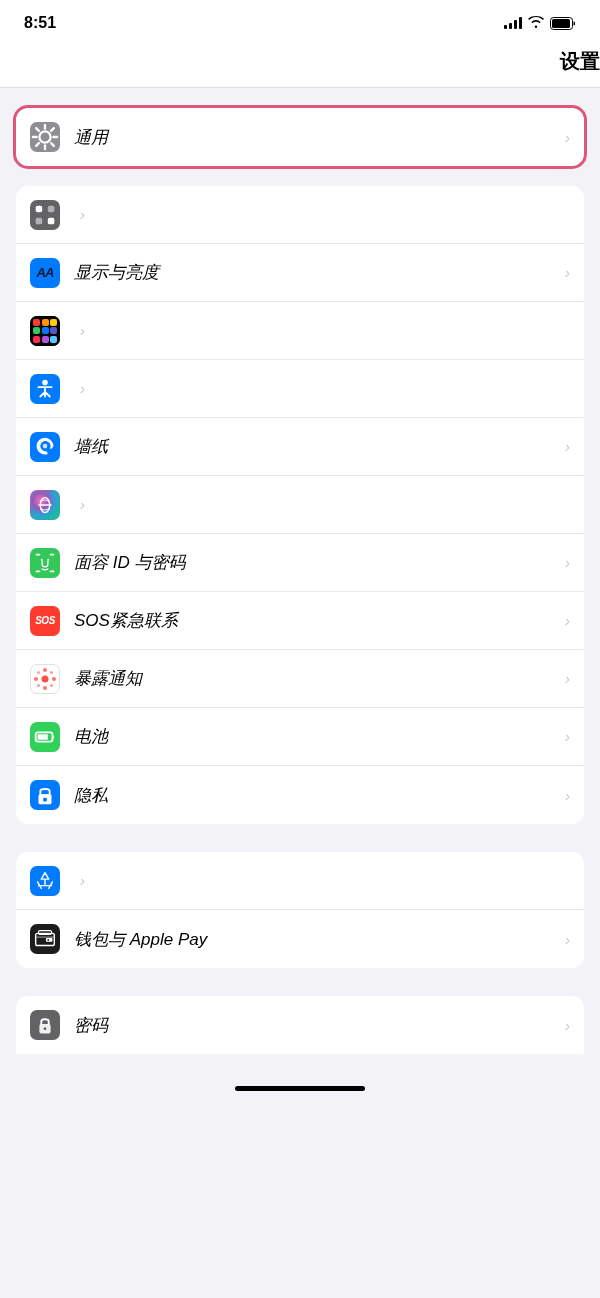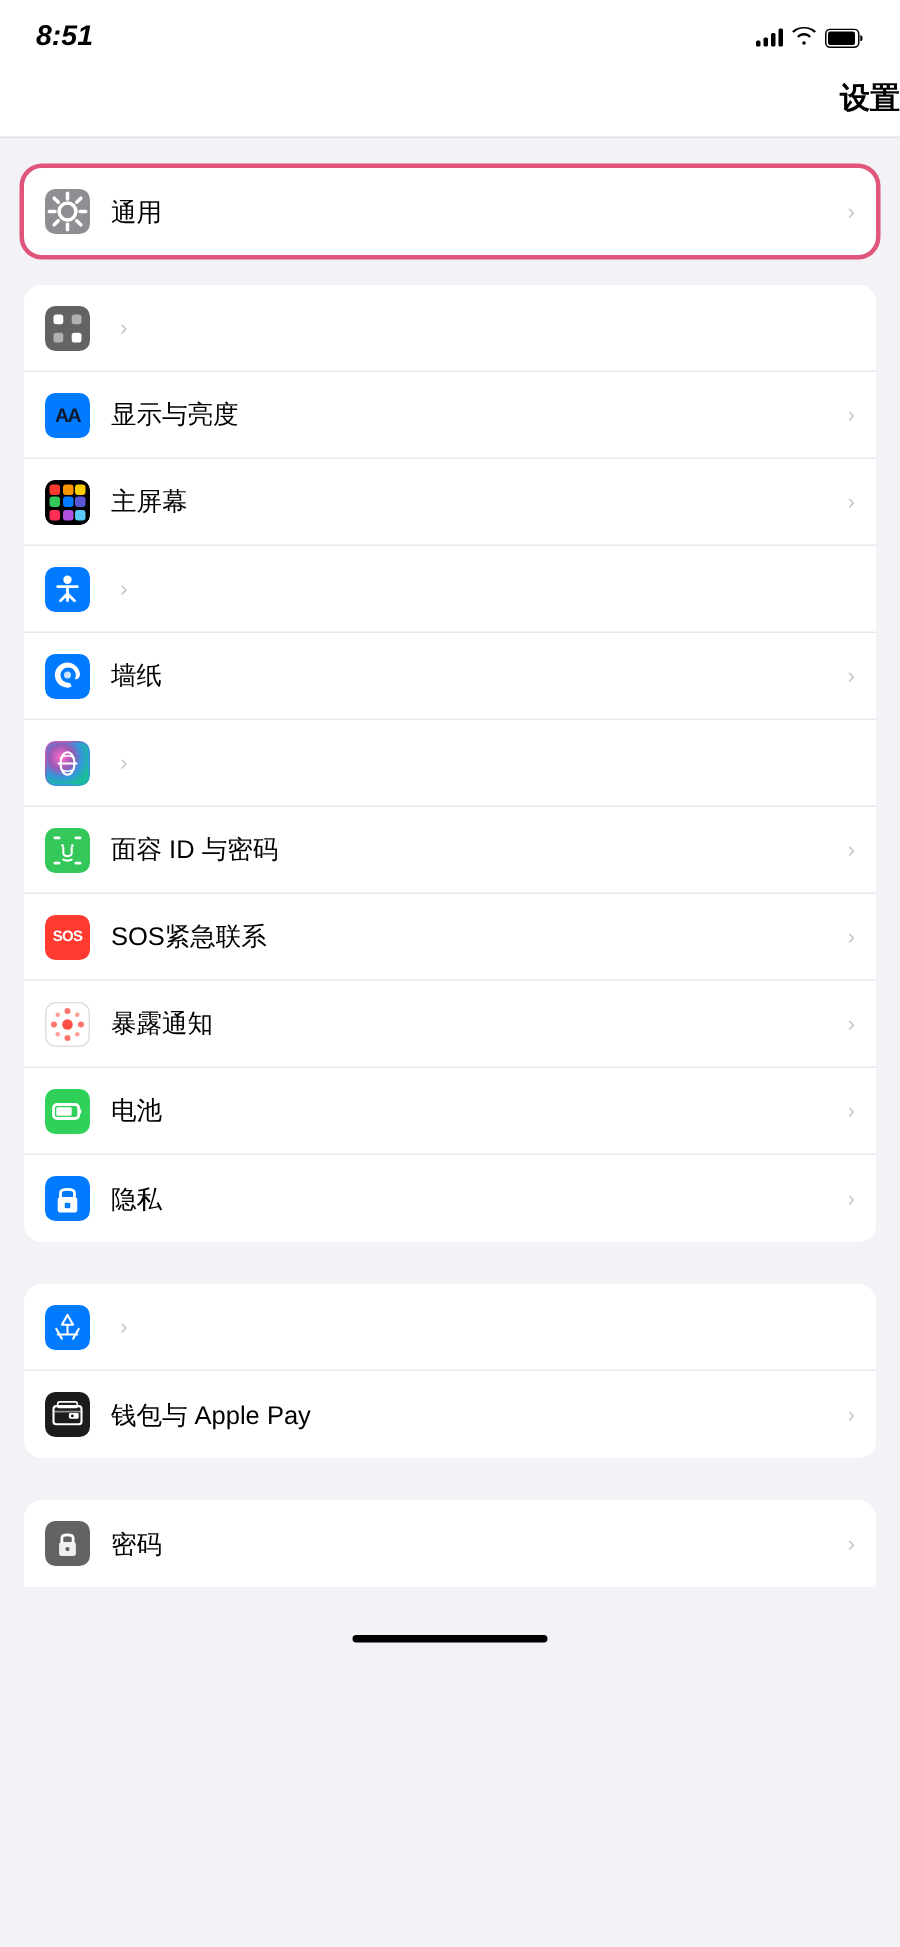--- a/index.html
+++ b/index.html
@@ -15,23 +15,22 @@
 
     
     .status-bar {
       display: flex;
       justify-content: space-between;
       align-items: center;
       padding: 14px 24px 8px;
       background: #fff;
     }
     .status-time {
-      font-size: 19px;
+      font-size: 16px;
       font-weight: 600;
-      font-style: italic;
     }
     .status-icons {
       display: flex;
       align-items: center;
       gap: 6px;
     }
 
     
     .page-title-bar {
       background: #fff;
@@ -43,20 +42,21 @@
       font-size: 20px;
       font-weight: 600;
     }
 
     
     .settings-group {
       margin: 20px 16px 0;
       background: #fff;
       border-radius: 12px;
       overflow: hidden;
+      font-style: italic;
     }
 
     .settings-group.highlighted {
       outline: 3px solid #e0557a;
       outline-offset: 0px;
       border-radius: 12px;
     }
 
     
     .settings-row {
@@ -252,21 +252,20 @@
         <span style="background:#ff9500;border-radius:2px;"></span>
         <span style="background:#ffcc00;border-radius:2px;"></span>
         <span style="background:#34c759;border-radius:2px;"></span>
         <span style="background:#007aff;border-radius:2px;"></span>
         <span style="background:#5856d6;border-radius:2px;"></span>
         <span style="background:#ff2d55;border-radius:2px;"></span>
         <span style="background:#af52de;border-radius:2px;"></span>
         <span style="background:#5ac8fa;border-radius:2px;"></span>
       </div>
     </div>
-    <span class="row-label">主屏幕</span>
     <span class="row-chevron">›</span>
   </div>
 
   <div class="settings-row">
     <div class="row-icon icon-blue2">
       <svg class="icon-svg" viewBox="0 0 30 30" fill="none">
         <circle cx="15" cy="8" r="3" fill="white"></circle>
         <path d="M8 13h14M15 13v10M10 23l5-5 5 5" stroke="white" stroke-width="2" stroke-linecap="round" stroke-linejoin="round"></path>
       </svg>
     </div>

